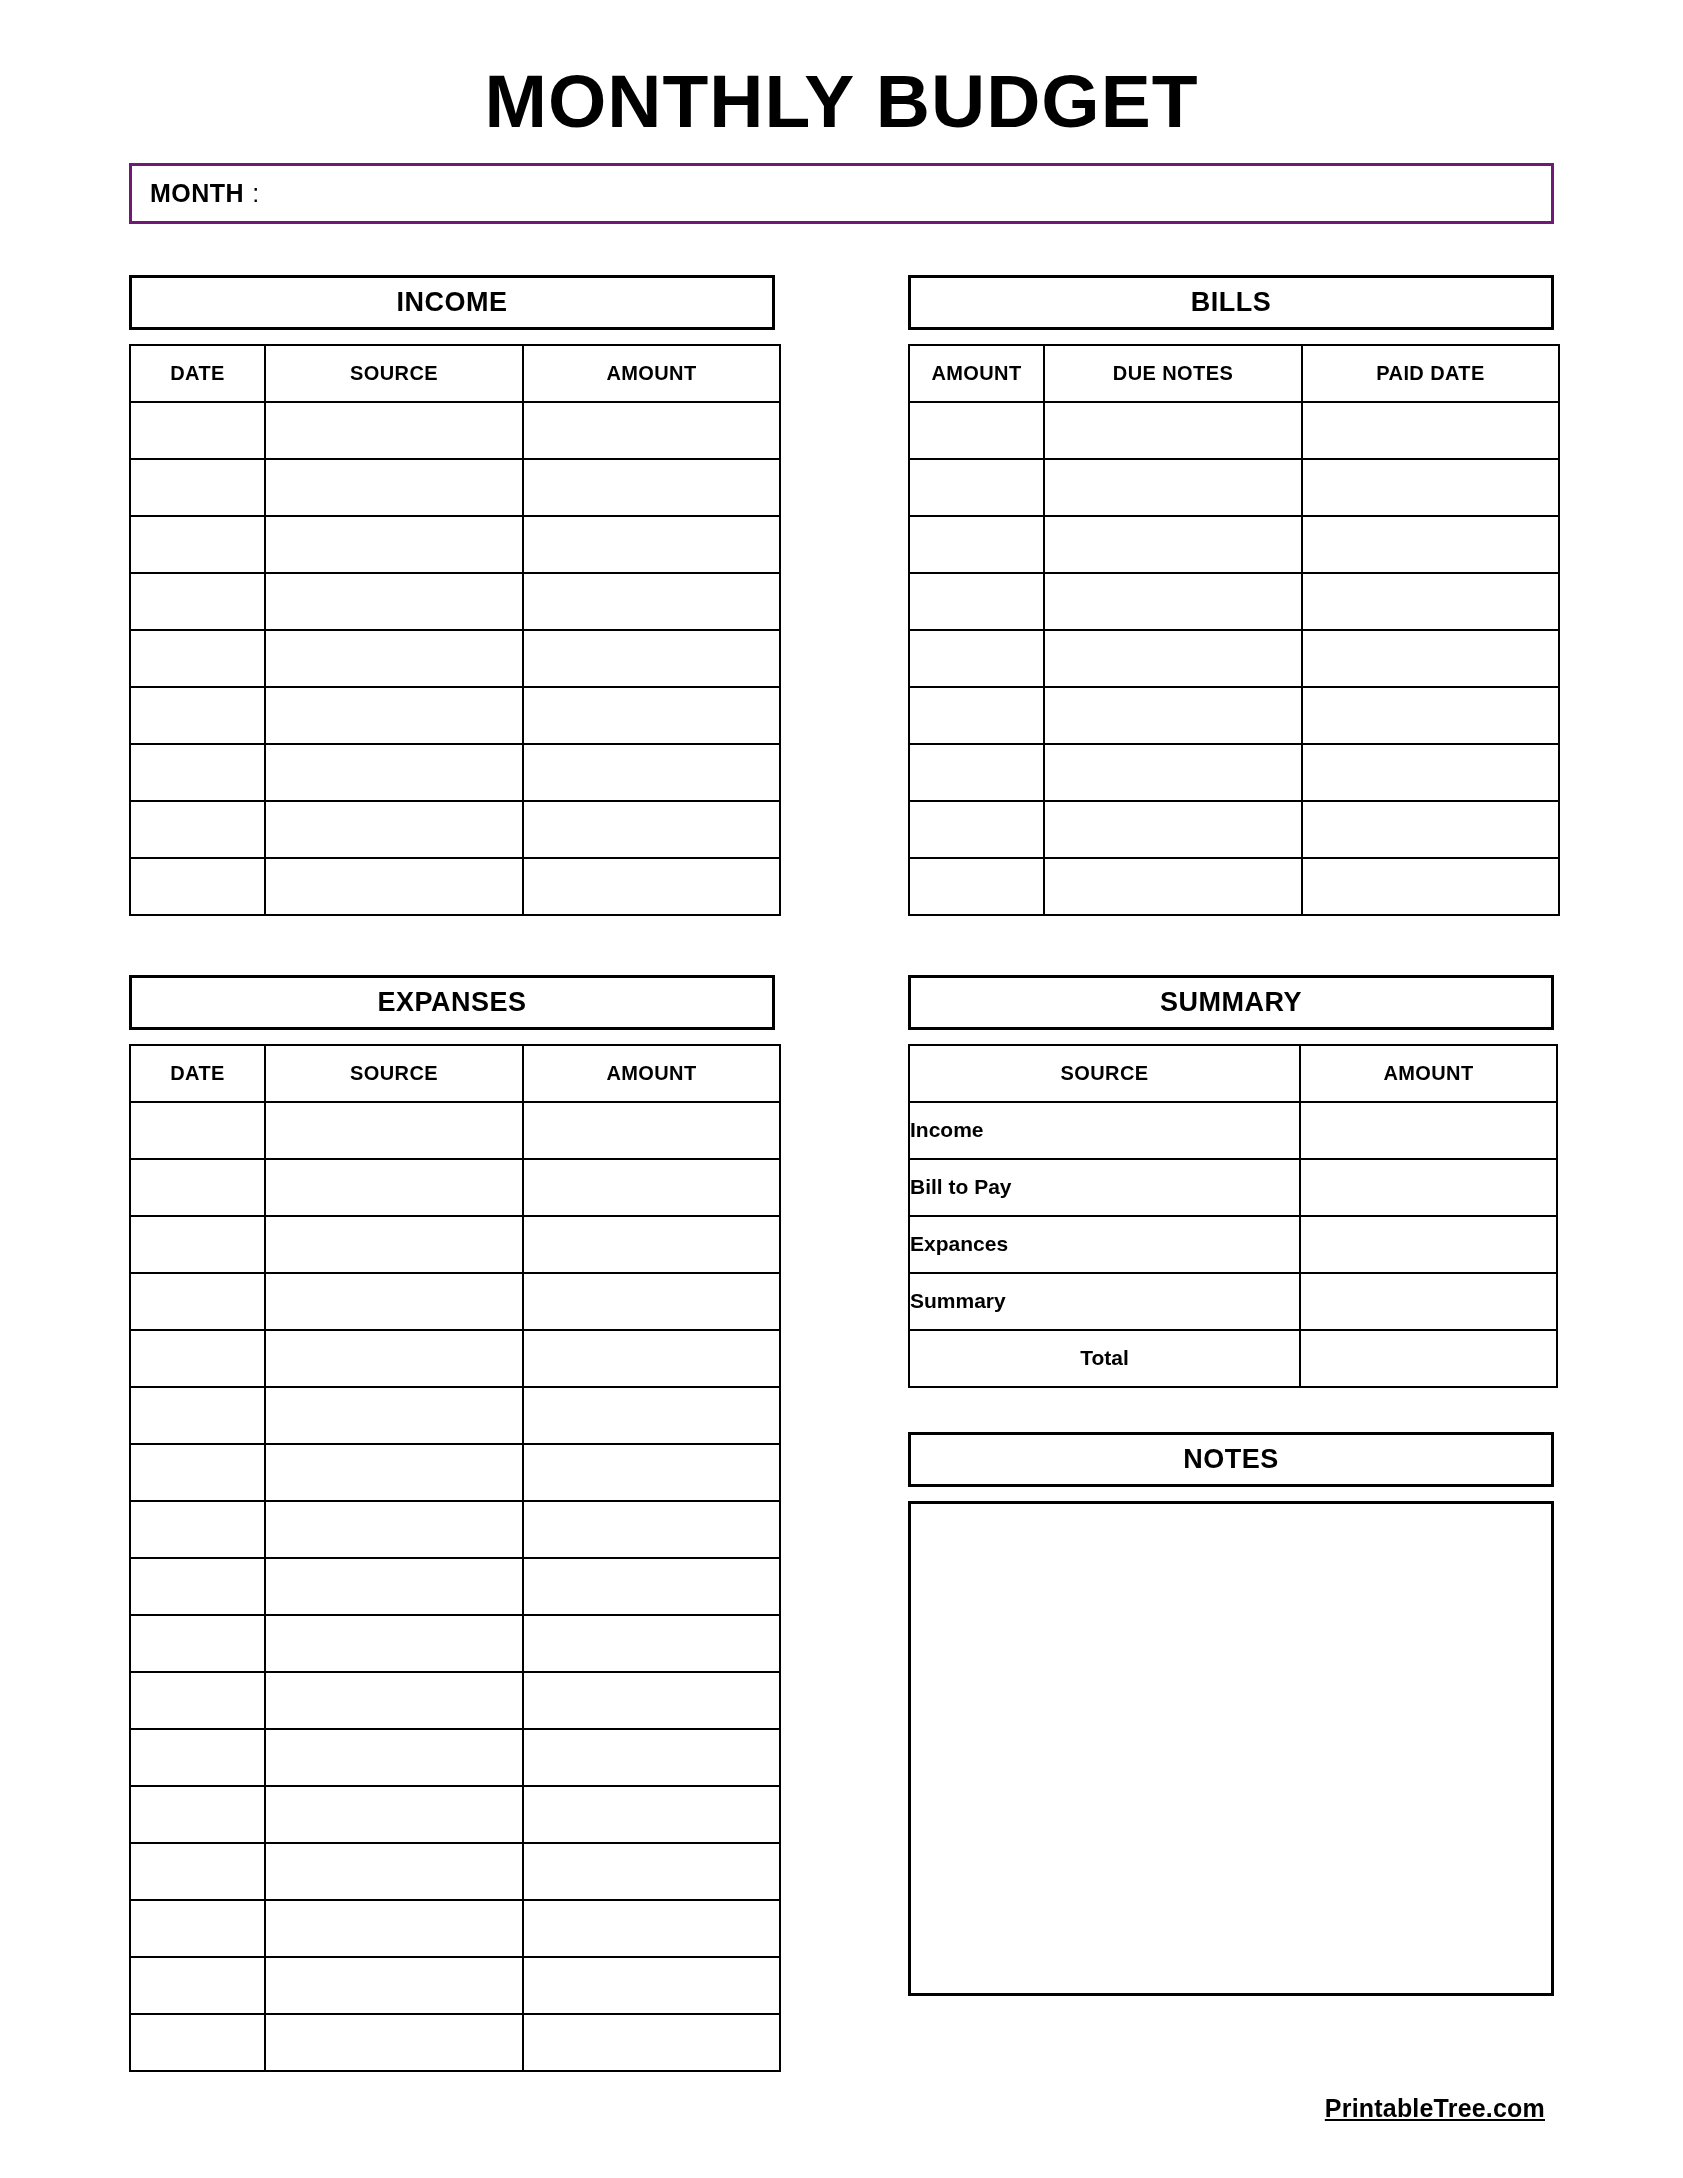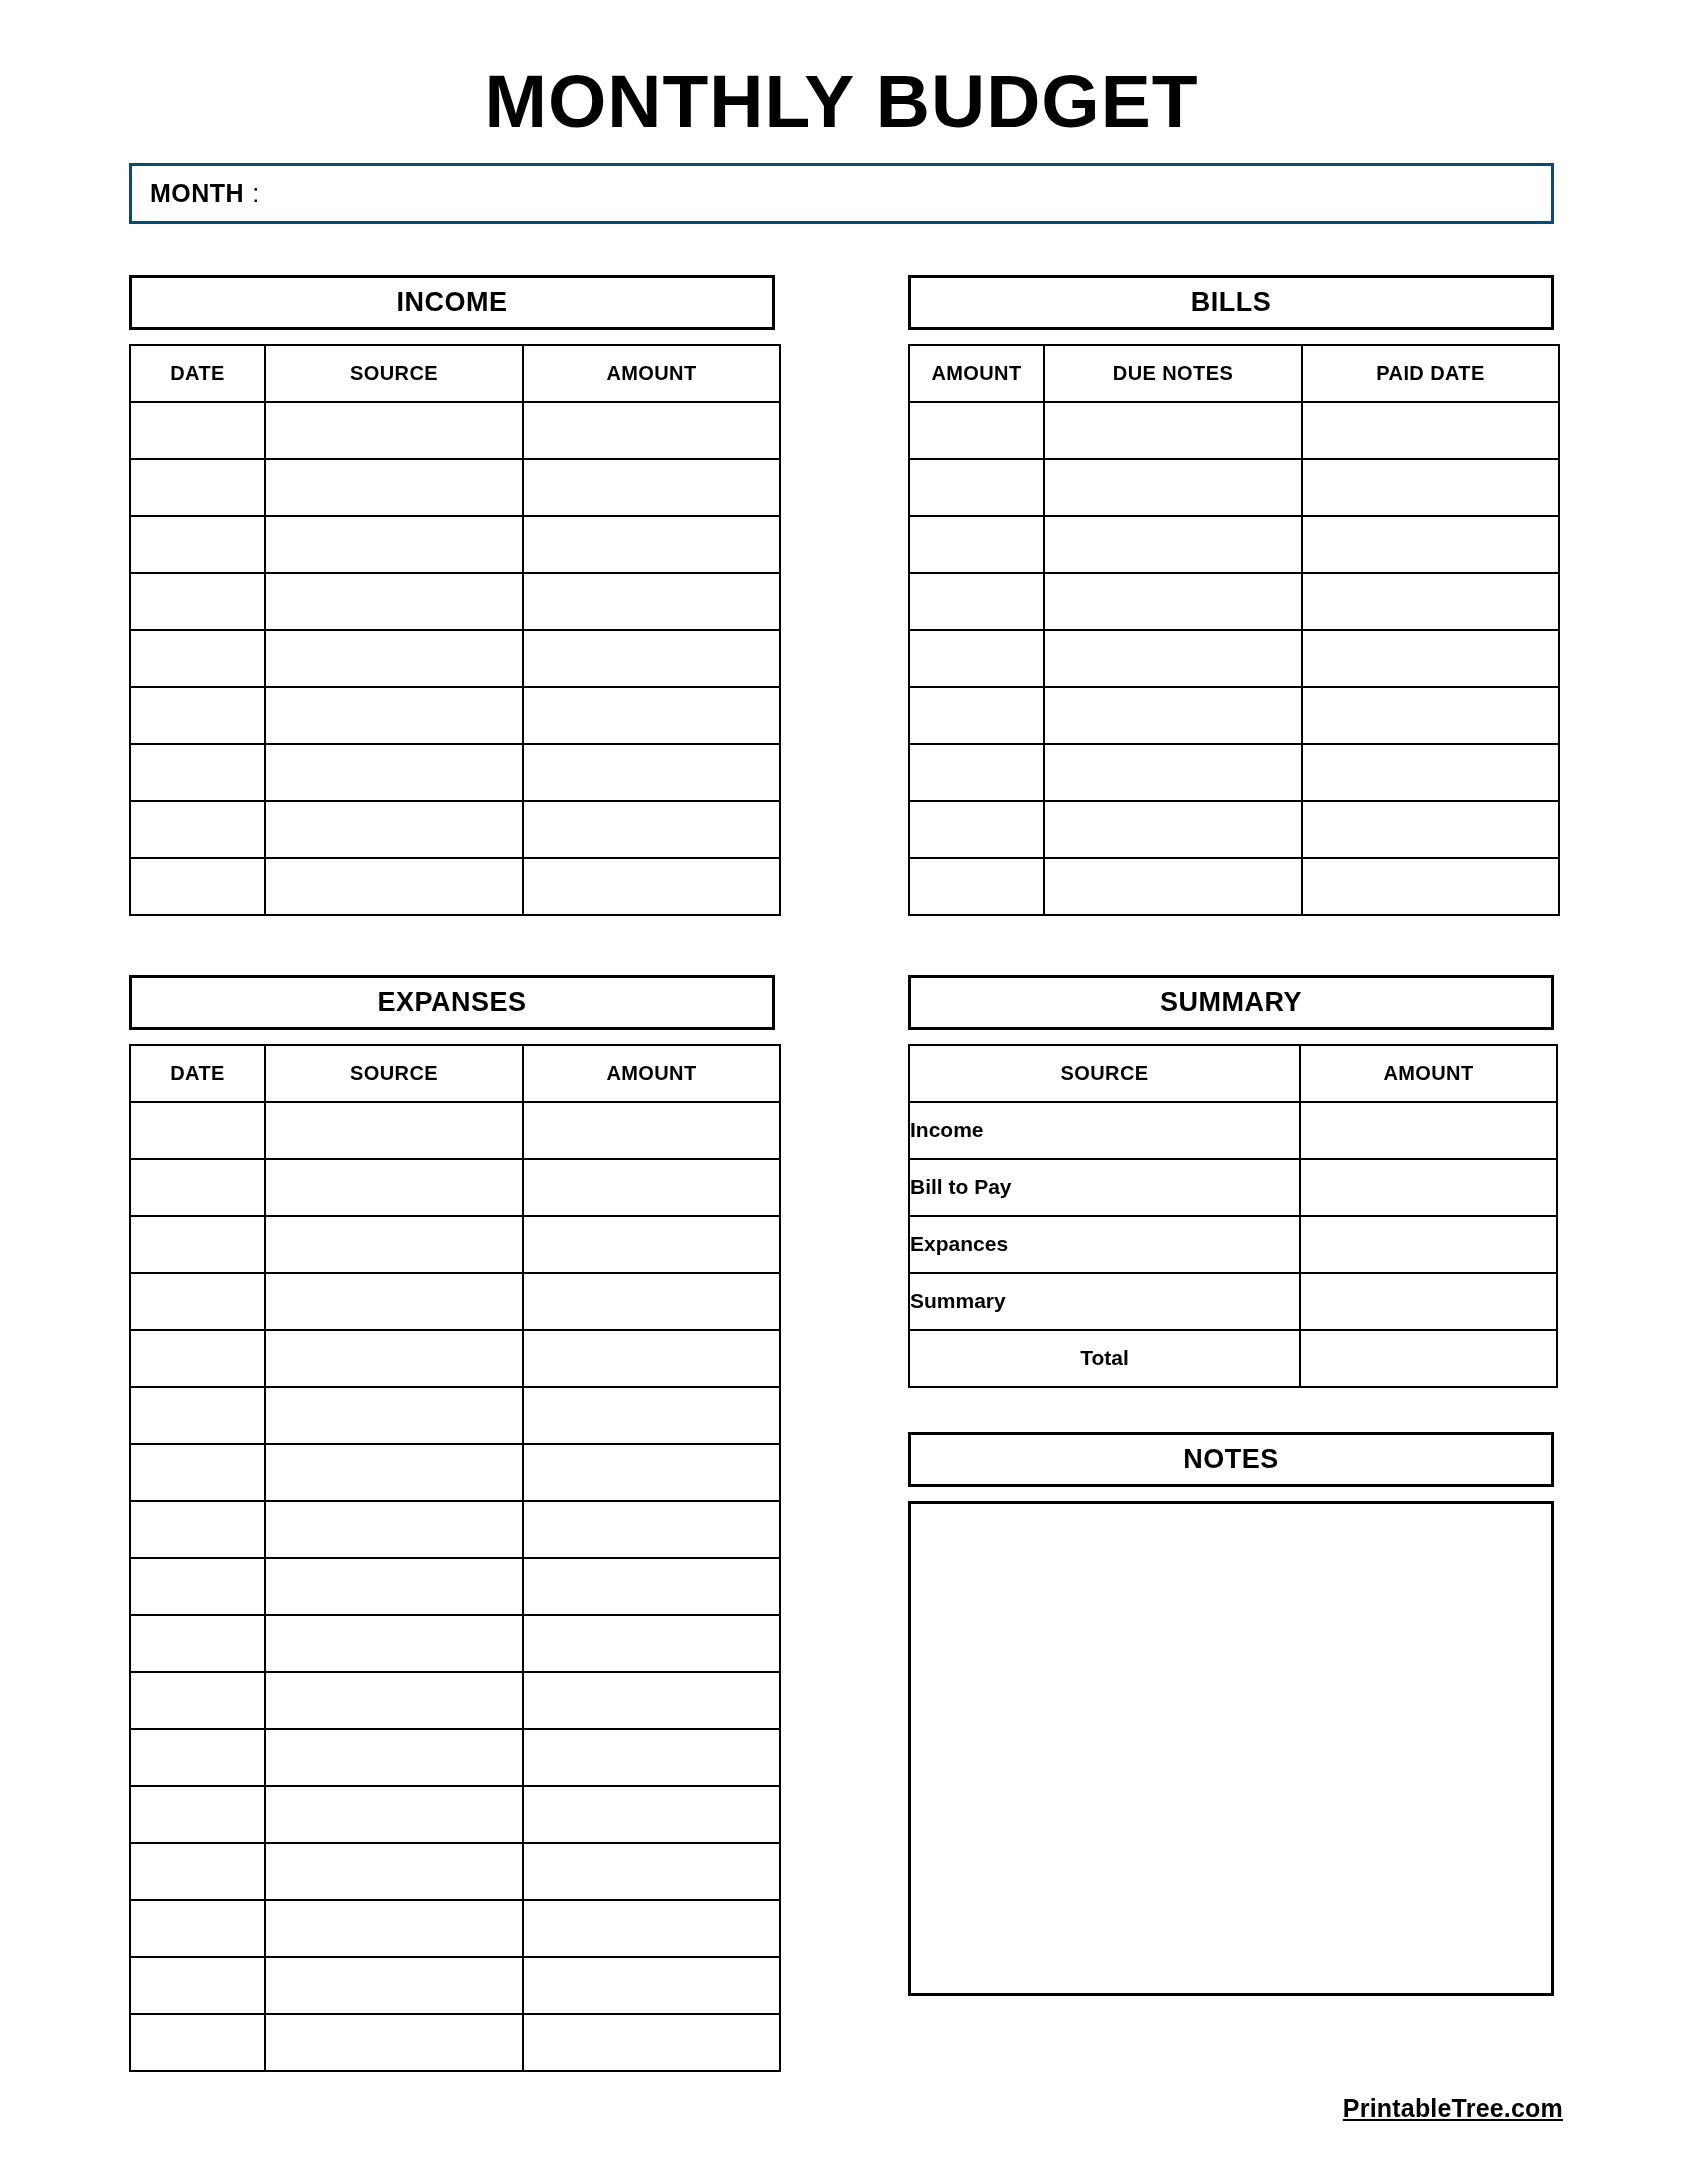--- a/index.html
+++ b/index.html
@@ -25,21 +25,21 @@
   }
   .title {
     text-align: center;
     font-size: 75px;
     font-weight: bold;
     letter-spacing: 1px;
     margin: 30px 0 22px 0;
     line-height: 1.05;
   }
   .month-bar {
-    border: 3px solid #0c4a6e;
+    border: 3px solid #701a75;
     height: 61px;
     display: flex;
     align-items: center;
     padding-left: 18px;
     box-sizing: border-box;
     margin-bottom: 51px;
   }
   .month-label {
     font-size: 25px;
     font-weight: bold;
@@ -115,21 +115,21 @@
   .gap-lg { height: 59px; }
   .gap-md { height: 44px; }
   .notes-box {
     border: 3px solid #000;
     margin-top: 14px;
     height: 495px;
     box-sizing: border-box;
   }
   .footer {
     position: absolute;
-    right: 120px;
+    right: 138px;
     bottom: 55px;
     font-size: 25px;
     font-weight: bold;
     text-decoration: underline;
     letter-spacing: 0.2px;
   }
 </style>
 </head>
 <body>
 

